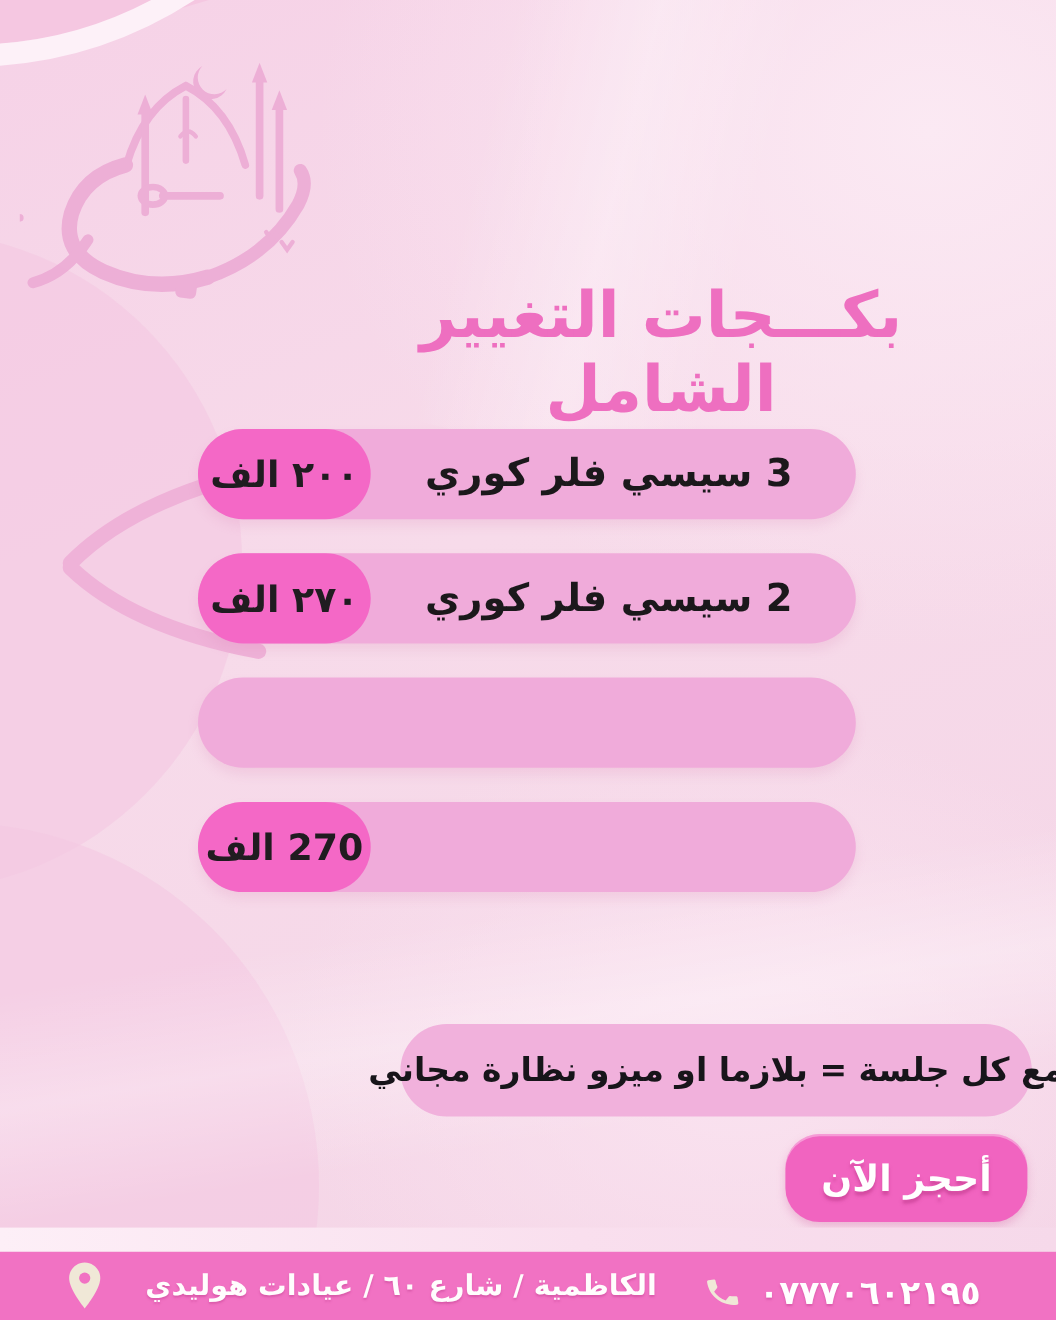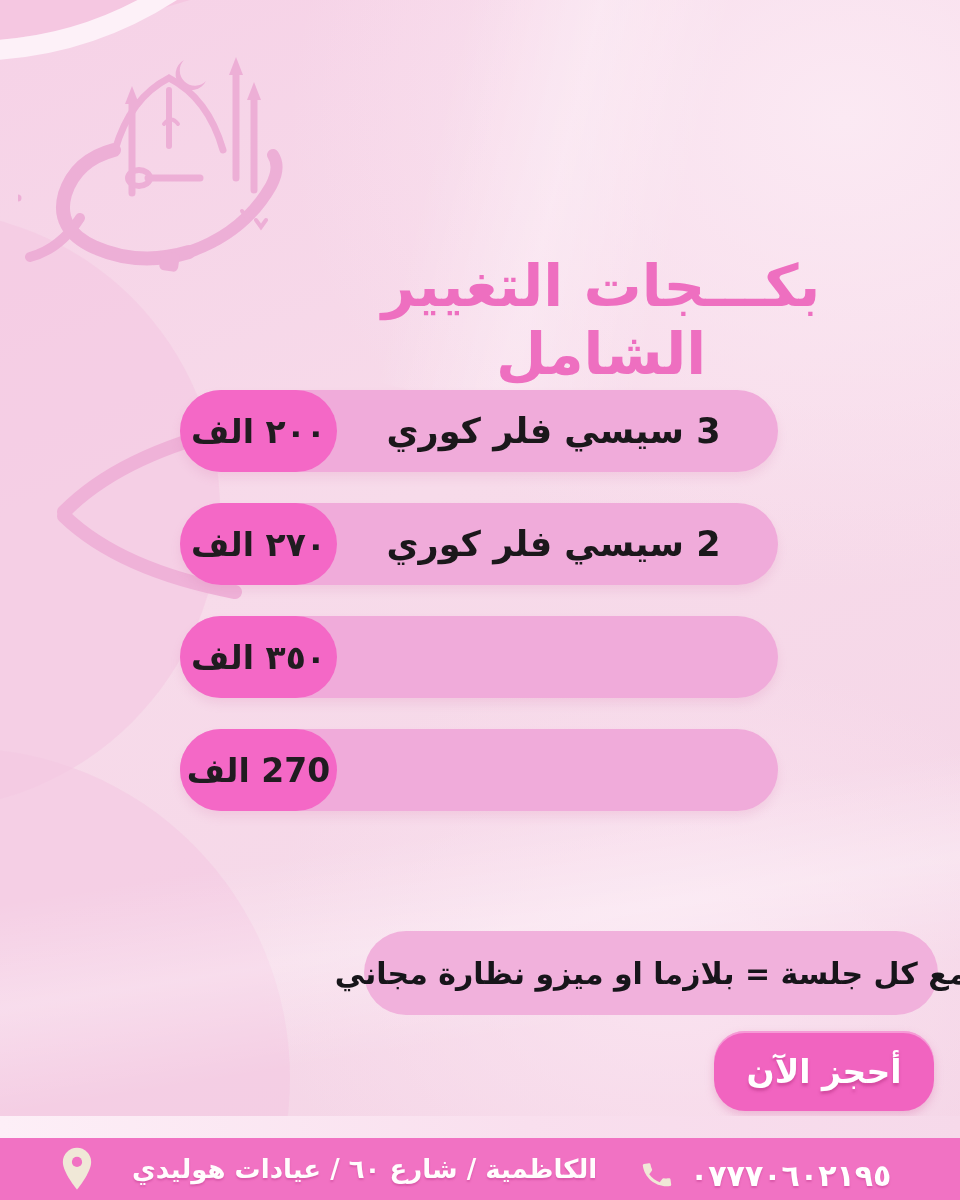--- a/index.html
+++ b/index.html
@@ -137,21 +137,20 @@
   <div class="packages">
     <div class="row">
       <span class="price">٢٠٠ الف</span>
       <span class="pname">3 سيسي فلر كوري</span>
     </div>
     <div class="row">
       <span class="price">٢٧٠ الف</span>
       <span class="pname">2 سيسي فلر كوري</span>
     </div>
     <div class="row">
-      <span class="price">٣٥٠ الف</span>
     </div>
     <div class="row">
       <span class="price">270 الف</span>
     </div>
   </div>
 
   <div class="note">مع كل جلسة = بلازما او ميزو نظارة مجاني</div>
 
   <button class="cta">أحجز الآن</button>
 

